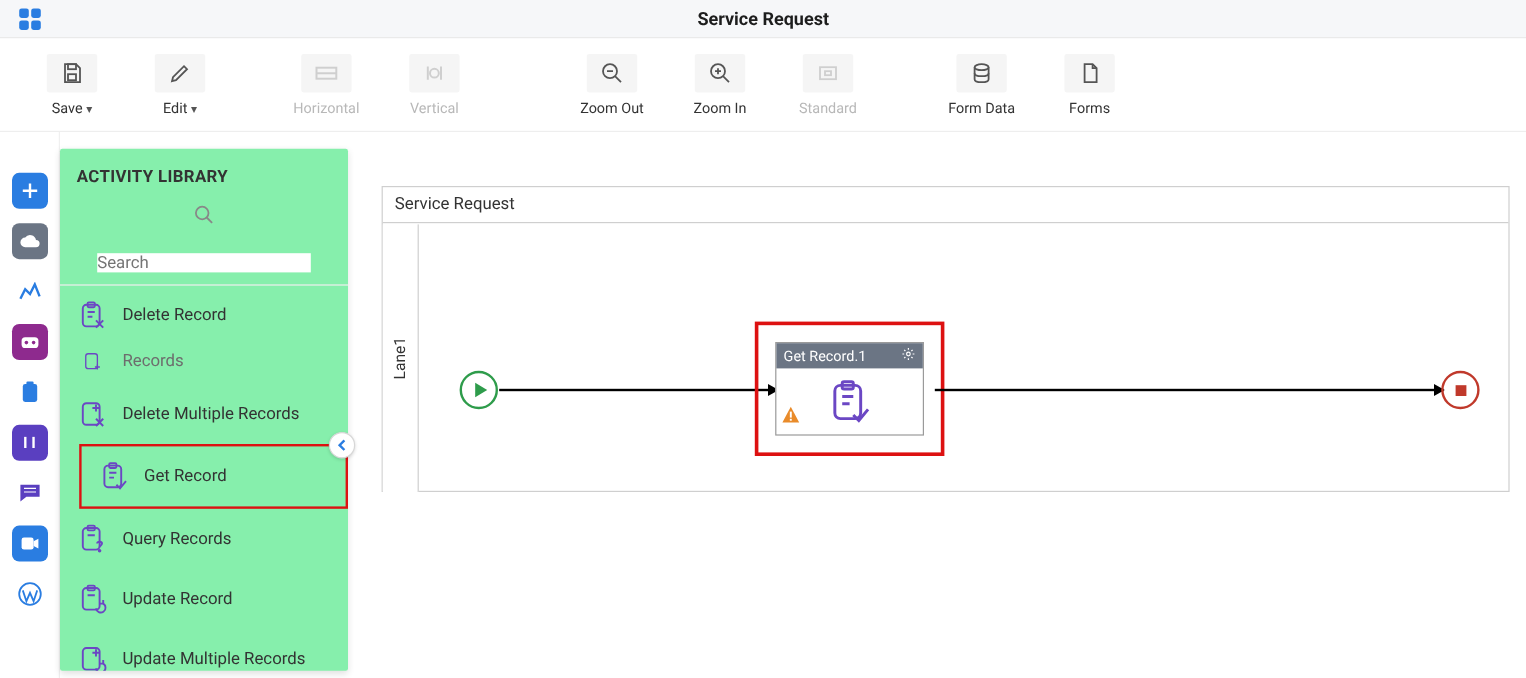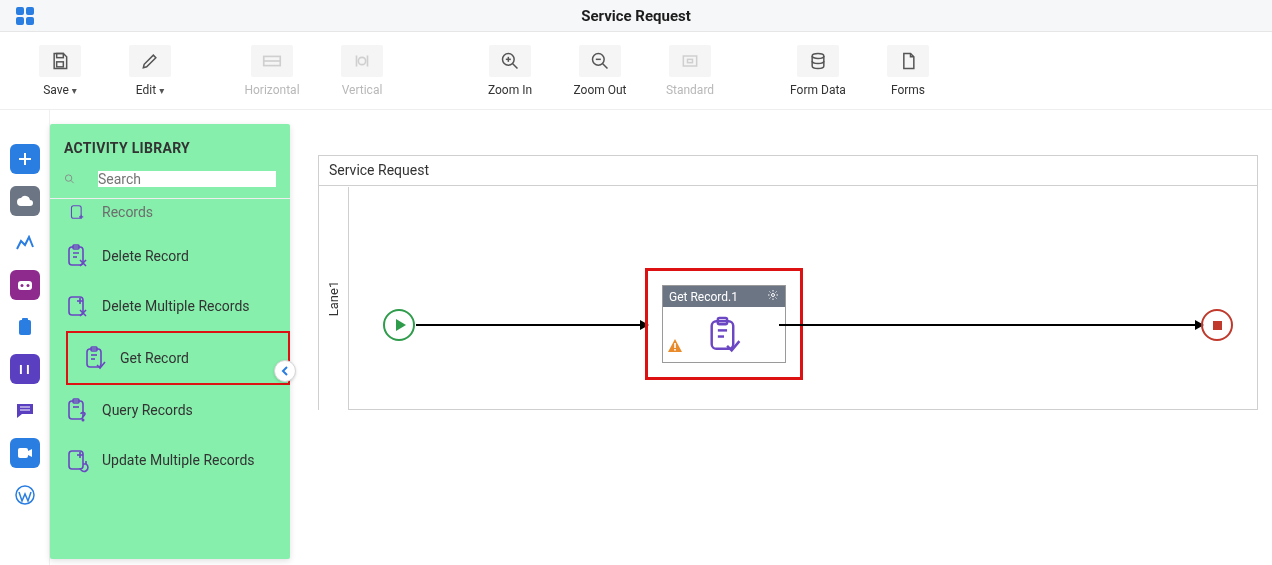--- a/index.html
+++ b/index.html
@@ -18,21 +18,21 @@
   .tbtn.disabled .card svg * { stroke:#cfcfcf; fill:none; }
   .chev { font-size:10px; margin-left:3px; color:#555; }
 
   
   .rail { position:absolute; left:0; top:110px; width:50px; height:455px; background:#fff; display:flex; flex-direction:column; align-items:center; gap:12px; padding-top:34px; border-right:1px solid #f0f0f0; }
   .rail .ritem { width:30px; height:30px; border-radius:6px; display:flex; align-items:center; justify-content:center; cursor:pointer; }
 
   
   .alib { position:absolute; left:50px; top:124px; width:240px; height:435px; background:#86efac; box-shadow: 0 2px 6px rgba(0,0,0,0.12); border-radius:2px; overflow:hidden; }
   .alib h3 { font-size:14px; font-weight:700; padding:16px 14px 10px 14px; color:#333; letter-spacing:0.3px; }
-  .alib .search { display:flex; align-items:center; gap:23px; padding:4px 14px 10px 14px; border-bottom:1px solid #eee; }
+  .alib .search { display:flex; align-items:center; gap:23px; padding:4px 14px 10px 14px; border-bottom:1px solid #eee;flex-direction:column; }
   .alib .search input { border:none; outline:none; font-size:14px; color:#555; flex:1; }
   .alib .list { overflow:hidden; }
   .alib .item { display:flex; align-items:center; gap:12px; padding:12px 14px; font-size:14px; color:#333; cursor:grab; }
   .alib .item.partial { padding-top:0; padding-bottom:6px; color:#6d6d6d; }
   .alib .item .itxt { line-height:1.2; }
   .alib .item.selected { border:2px solid #d11;margin-left:16px; }
   .alib .aicon { width:26px; height:26px; display:flex; align-items:center; justify-content:center; flex-shrink:0; }
 
   
   .panel-collapse { position:absolute; left:274px; top:360px; width:22px; height:22px; border:1px solid #d7d7d7; border-radius:50%; background:#fff; box-shadow:0 1px 3px rgba(0,0,0,0.15); display:flex; align-items:center; justify-content:center; cursor:pointer; }
@@ -43,21 +43,21 @@
   .lane-head { position:absolute; left:0; top:31px; width:30px; height:223px; border-right:1px solid #cfcfcf; background:#fff; display:flex; align-items:center; justify-content:center; }
   .lane-head span { transform: rotate(-90deg); font-size:13px; white-space:nowrap; }
   .lane-body { position:absolute; left:30px; top:31px; right:0; bottom:0; }
 
   
   .start-node { position:absolute; left:34px; top:122px; width:32px; height:32px; border:2px solid #2e9c4b; border-radius:50%; display:flex; align-items:center; justify-content:center; cursor:pointer; }
   .start-node::after { content:''; border-left:10px solid #2e9c4b; border-top:6px solid transparent; border-bottom:6px solid transparent; margin-left:3px; }
   .end-node { position:absolute; right:24px; top:122px; width:32px; height:32px; border:2px solid #c0392b; border-radius:50%; display:flex; align-items:center; justify-content:center; cursor:pointer; }
   .end-node::after { content:''; width:9px; height:9px; background:#c0392b; }
 
-  .activity-node { position:absolute; left:296px; top:81px; width:158px; height:112px; border:3px solid #d11; }
+  .activity-node { position:absolute; left:280px; top:81px; width:158px; height:112px; border:3px solid #d11; }
   .activity-node .card { position:absolute; left:14px; top:14px; right:14px; bottom:14px; border:1px solid #9a9a9a; background:#fff; display:flex; flex-direction:column; }
   .activity-node .hdr { background:#6b7584; color:#fff; font-size:12px; padding:3px 6px; display:flex; justify-content:space-between; align-items:center; }
   .activity-node .body { flex:1; display:flex; align-items:center; justify-content:center; position:relative; }
   .activity-node .warn { position:absolute; left:4px; bottom:4px; }
 
   
   .conn { position:absolute; top:137px; height:2px; background:#000; }
   .conn1 { left:67px; width:232px; }
   .conn1::after { content:''; position:absolute; right:-1px; top:-4px; border-left:9px solid #000; border-top:5px solid transparent; border-bottom:5px solid transparent; }
   .conn2 { left:430px; width:424px; }
@@ -123,34 +123,34 @@
   </div>
 
   <div style="width:30px"></div>
 
   <div class="tbtn">
     <div class="card">
         <svg width="20" height="20" viewBox="0 0 24 24" fill="none" stroke="#555" stroke-width="1.8">
           <circle cx="10" cy="10" r="7"></circle>
           <line x1="15" y1="15" x2="21" y2="21"></line>
           <line x1="7" y1="10" x2="13" y2="10"></line>
-          <line x1="10" y1="7" x2="10" y2="13"></line>
-        </svg>
-      </div>
-    <div>Zoom In</div>
+        </svg>
+      </div>
+    <div>Zoom Out</div>
   </div>
   <div class="tbtn">
     <div class="card">
         <svg width="20" height="20" viewBox="0 0 24 24" fill="none" stroke="#555" stroke-width="1.8">
           <circle cx="10" cy="10" r="7"></circle>
           <line x1="15" y1="15" x2="21" y2="21"></line>
           <line x1="7" y1="10" x2="13" y2="10"></line>
-        </svg>
-      </div>
-    <div>Zoom Out</div>
+          <line x1="10" y1="7" x2="10" y2="13"></line>
+        </svg>
+      </div>
+    <div>Zoom In</div>
   </div>
   <div class="tbtn disabled">
     <div class="card">
         <svg width="20" height="20" viewBox="0 0 24 24" fill="none" stroke="#cfcfcf" stroke-width="1.8">
           <rect x="4" y="6" width="16" height="12"></rect>
           <rect x="9" y="10" width="6" height="4"></rect>
         </svg>
       </div>
     <div>Standard</div>
   </div>
@@ -235,43 +235,43 @@
 <div class="alib">
   <h3>ACTIVITY LIBRARY</h3>
   <div class="search">
     <svg width="18" height="18" viewBox="0 0 24 24" fill="none" stroke="#888" stroke-width="2">
         <circle cx="10" cy="10" r="7"></circle>
         <line x1="15" y1="15" x2="21" y2="21"></line>
       </svg>
     <input type="text" placeholder="Search" style="">
   </div>
   <div class="list">
-    <div class="item partial">
-      <div class="aicon">
-          <svg width="24" height="18" viewBox="0 0 24 26" fill="none" stroke="#6b47c4" stroke-width="1.6">
-            <rect x="4" y="4" width="14" height="18" rx="3"></rect>
-            <line x1="15" y1="20" x2="21" y2="20"></line>
-            <line x1="18" y1="17" x2="18" y2="23"></line>
-          </svg>
-        </div>
-      <div class="itxt">Records</div>
-    </div>
     <div class="item">
       <div class="aicon">
           <svg width="24" height="26" viewBox="0 0 24 26" fill="none" stroke="#6b47c4" stroke-width="1.6">
             <rect x="4" y="4" width="14" height="18" rx="3"></rect>
             <rect x="8" y="2" width="6" height="4" rx="1"></rect>
             <line x1="8" y1="10" x2="14" y2="10"></line>
             <line x1="8" y1="14" x2="12" y2="14"></line>
             <line x1="15" y1="17" x2="21" y2="23"></line>
             <line x1="21" y1="17" x2="15" y2="23"></line>
           </svg>
         </div>
       <div class="itxt">Delete Record</div>
     </div>
+    <div class="item partial">
+      <div class="aicon">
+          <svg width="24" height="18" viewBox="0 0 24 26" fill="none" stroke="#6b47c4" stroke-width="1.6">
+            <rect x="4" y="4" width="14" height="18" rx="3"></rect>
+            <line x1="15" y1="20" x2="21" y2="20"></line>
+            <line x1="18" y1="17" x2="18" y2="23"></line>
+          </svg>
+        </div>
+      <div class="itxt">Records</div>
+    </div>
     <div class="item">
       <div class="aicon">
           <svg width="24" height="26" viewBox="0 0 24 26" fill="none" stroke="#6b47c4" stroke-width="1.6">
             <rect x="4" y="4" width="14" height="18" rx="3"></rect>
             <line x1="12" y1="8" x2="18" y2="8"></line>
             <line x1="15" y1="5" x2="15" y2="11"></line>
             <line x1="15" y1="17" x2="21" y2="23"></line>
             <line x1="21" y1="17" x2="15" y2="23"></line>
           </svg>
         </div>
@@ -293,20 +293,32 @@
       <div class="aicon">
           <svg width="24" height="26" viewBox="0 0 24 26" fill="none" stroke="#6b47c4" stroke-width="1.6">
             <rect x="4" y="4" width="14" height="18" rx="3"></rect>
             <rect x="8" y="2" width="6" height="4" rx="1"></rect>
             <line x1="8" y1="10" x2="14" y2="10"></line>
             <path d="M16 17c0-2 4-2 4 0 0 1.5-2 1.5-2 3"></path>
             <circle cx="18" cy="23" r="0.7" fill="#6b47c4"></circle>
           </svg>
         </div>
       <div class="itxt">Query Records</div>
+    </div>
+    <div class="item">
+      <div class="aicon">
+          <svg width="24" height="26" viewBox="0 0 24 26" fill="none" stroke="#6b47c4" stroke-width="1.6">
+            <rect x="4" y="4" width="14" height="18" rx="3"></rect>
+            <rect x="8" y="2" width="6" height="4" rx="1"></rect>
+            <line x1="8" y1="10" x2="14" y2="10"></line>
+            <path d="M15 21a4 4 0 106-4"></path>
+            <path d="M21 14v3h-3"></path>
+          </svg>
+        </div>
+      <div class="itxt">Update Record</div>
     </div>
     <div class="item">
       <div class="aicon">
           <svg width="24" height="26" viewBox="0 0 24 26" fill="none" stroke="#6b47c4" stroke-width="1.6">
             <rect x="4" y="4" width="14" height="18" rx="3"></rect>
             <line x1="12" y1="8" x2="18" y2="8"></line>
             <line x1="15" y1="5" x2="15" y2="11"></line>
             <path d="M15 21a4 4 0 106-4"></path>
             <path d="M21 14v3h-3"></path>
           </svg>

